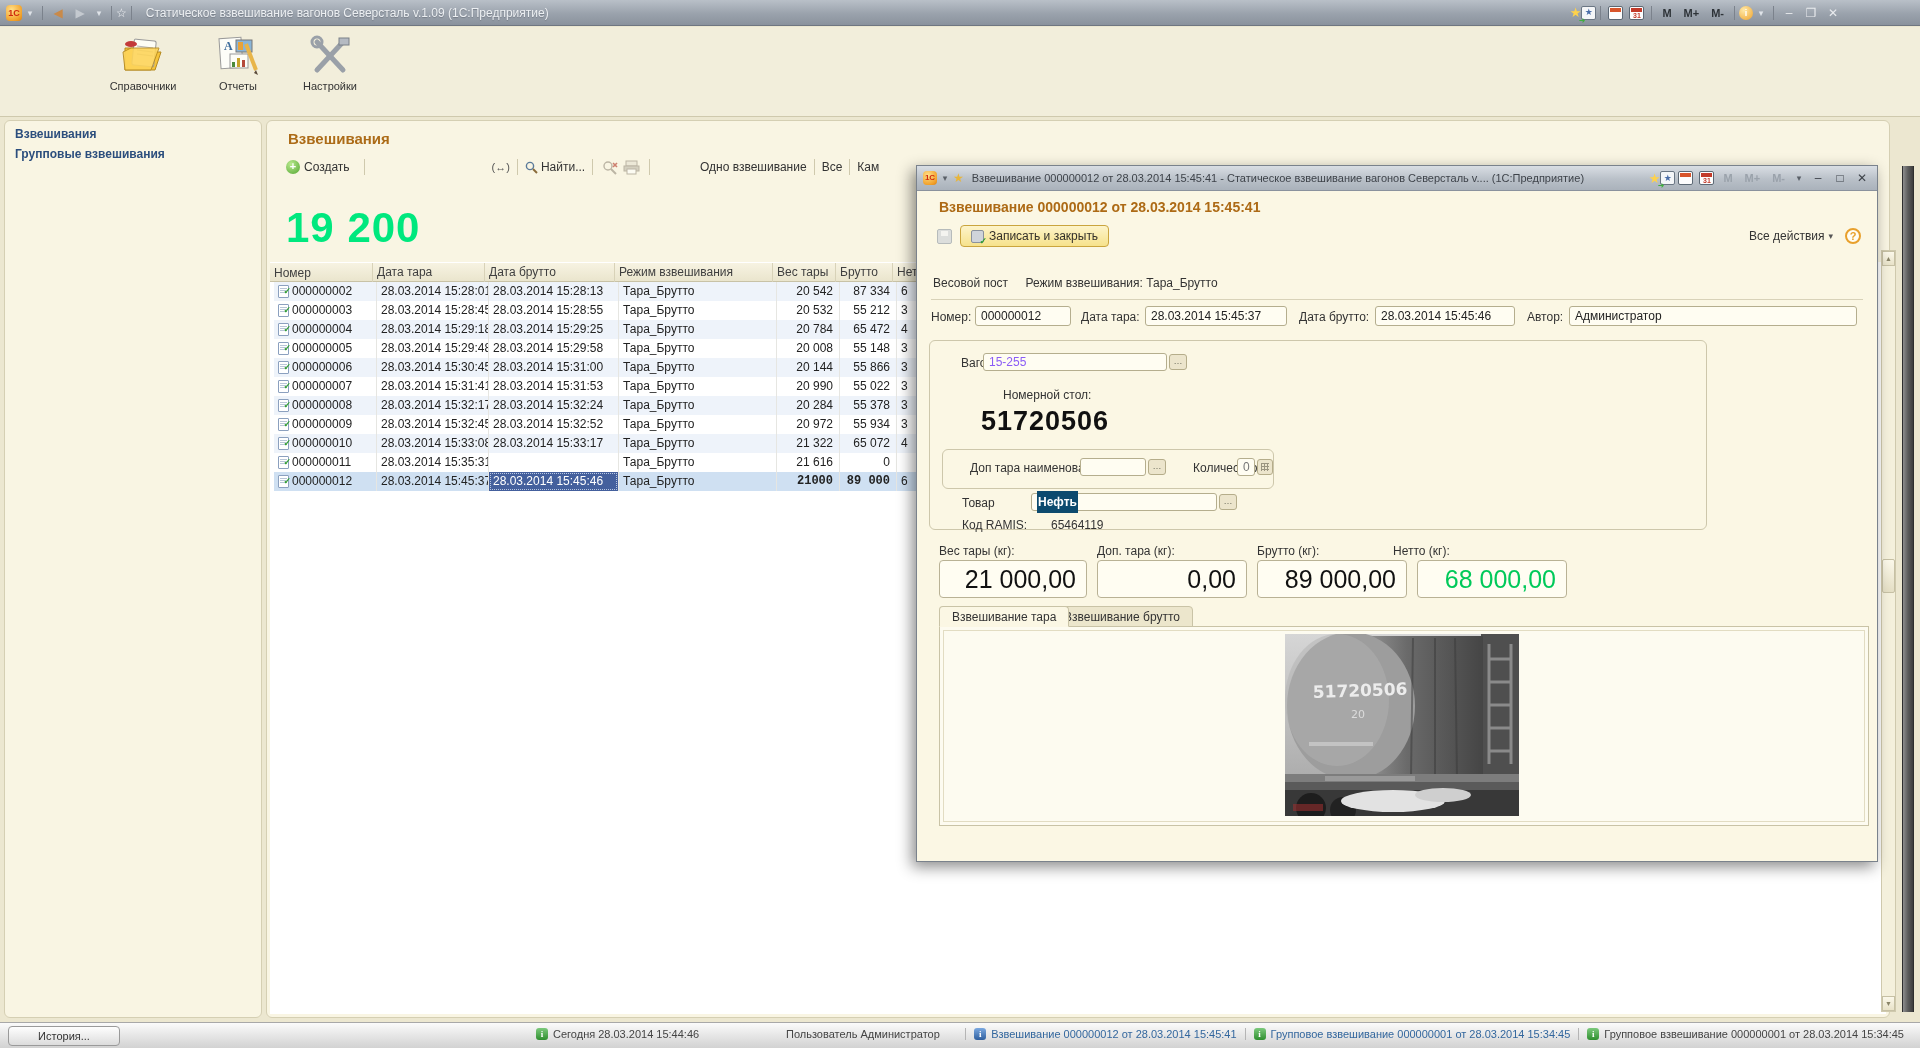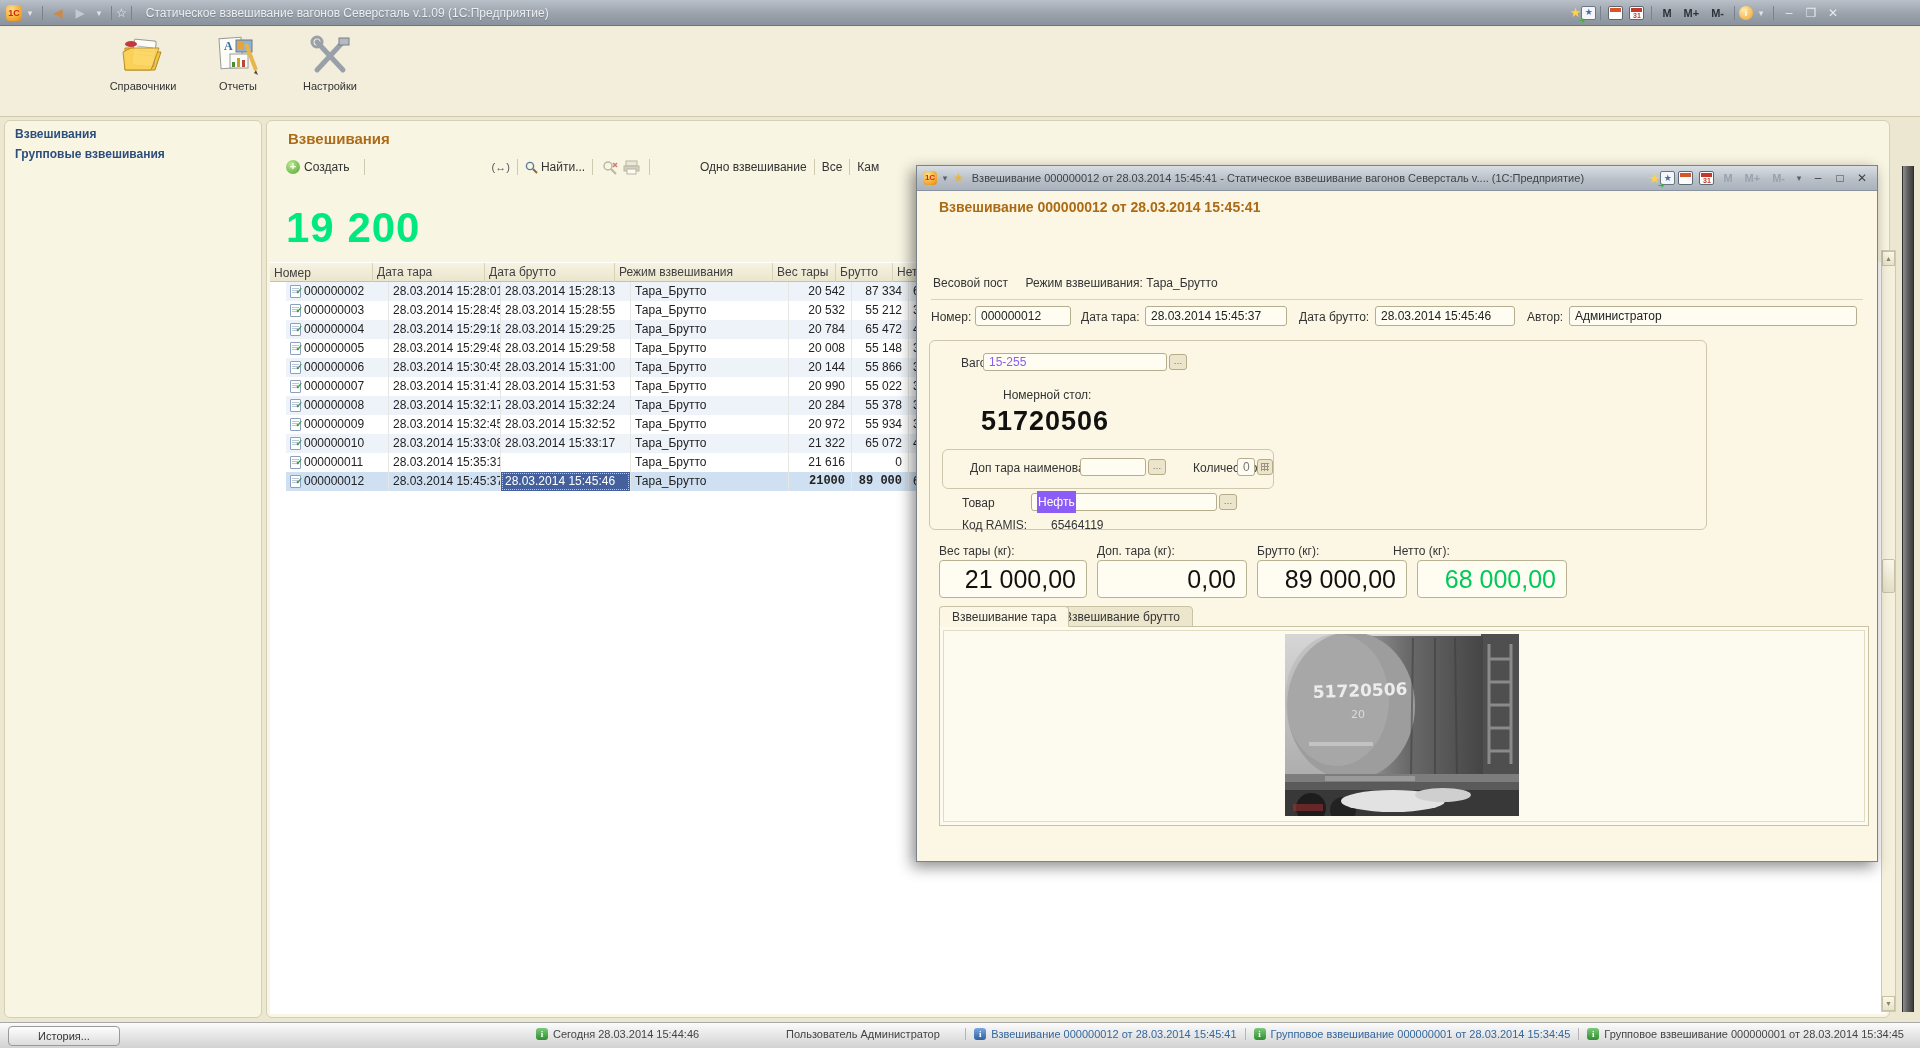--- a/index.html
+++ b/index.html
@@ -50,21 +50,21 @@
   .gray-ico { width:17px; height:15px; margin:0 2px; opacity:.75; }
   .mode-labels { position:absolute; left:700px; top:156px; height:22px; display:flex; align-items:center; color:#333; }
 
   .big-green { position:absolute; left:286px; top:204px; font-size:42px; font-weight:bold; color:#00e87e; letter-spacing:1px; }
 
   
   .list-area { position:absolute; left:270px; top:262px; width:1616px; height:752px; background:#fff; }
   .thead { position:absolute; left:0; top:1px; height:19px; display:flex;
     background:linear-gradient(#f7f3e2,#eae5cd); border-bottom:1px solid #c8c2a6; color:#3f3f3f; }
   .thead .tc { border-right:1px solid #d8d2b8; line-height:18px; }
-  .tbody { position:absolute; left:16px; top:20px; }
+  .tbody { position:absolute; left:4px; top:20px; }
   .trow { display:flex; height:19px; line-height:19px; background:#fff; }
   .trow:nth-of-type(odd) { background:#eef3fa; }
   .trow.selected { background:#cfe0f2; }
   .tc { display:inline-block; height:19px; overflow:hidden; white-space:nowrap; padding:0 4px; border-right:1px solid #e6e6e2; font-size:12px; }
   .c-num { width:103px; display:inline-flex; align-items:center; gap:3px; }
   .c-dt { width:112px; } .c-db { width:130px; padding:0; }
   .db-inner { display:block; height:19px; line-height:19px; padding:0 4px; }
   .trow.selected .db-inner { background:#44609d; color:#fff; outline:1px dotted #b9c8e4; outline-offset:-2px; }
   .c-mode { width:158px; }
   .c-tara { width:63px; text-align:right; padding-right:6px; }
@@ -107,21 +107,21 @@
   .g-label { position:absolute; font-size:12px; color:#333;margin-left:20px; }
   .g-input { position:absolute; height:18px; background:#fffdf2; border:1px solid #b5ae8e; border-radius:3px; font-size:12px; line-height:16px; padding:0 5px; }
   .dots-btn { position:absolute; width:18px; height:16px; background:#ece5cc; border:1px solid #b5ad8a; border-radius:3px; color:#6a6a5a; font-size:9px; text-align:center; line-height:12px; }
   .dots-btn::before { content:"…"; }
   .plate-big { position:absolute; left:64px; top:240px; font-size:27px; font-weight:bold; color:#111; letter-spacing:1px; }
   .inner-box { position:absolute; left:25px; top:283px; width:332px; height:40px; border:1px solid #cdc7ab; border-radius:6px; }
   .calc-btn { position:absolute; width:16px; height:16px; background:#ece5cc; border:1px solid #b5ad8a; border-radius:3px; }
   .calc-btn::before { content:""; position:absolute; inset:3px; background:
     linear-gradient(#9a9480 1px, transparent 1px) 0 0/100% 3px,
     linear-gradient(90deg,#9a9480 1px, transparent 1px) 0 0/3px 100%; }
-  .sel-text { background:#8b5cf6; color:#fff; padding:4px 1px; }
+  .sel-text { background:#0c4a6e; color:#fff; padding:4px 1px;font-weight:bold; }
   .wlabel { position:absolute; top:378px; font-size:12px; color:#333; }
   .wbox { position:absolute; top:394px; height:38px; background:#fffdf2; border:1px solid #b9b295; border-radius:4px;
     font-size:25px; color:#111; text-align:right; line-height:36px; padding-right:10px; }
   .wbox.green { color:#00c95a; }
   .d-tab { position:absolute; top:440px; height:21px; line-height:20px; padding:0 12px; font-size:12px; color:#333;
     background:#ece6cc; border:1px solid #c9c3a6; border-radius:4px 4px 0 0; }
   .d-tab.active { background:#fbf7e4; border-bottom:1px solid #fbf7e4; z-index:2; }
   .photo-panel { position:absolute; left:22px; top:460px; width:930px; height:200px; background:#fdfbf0; border:1px solid #c9c3a6; }
   .photo-panel .inner-edge { position:absolute; inset:3px; border:1px solid #e2dcc2; }
   .railphoto { position:absolute; left:345px; top:7px; width:234px; height:182px; }
@@ -471,20 +471,31 @@
       <span class="tb-item mem-btn">M-</span>
       <span class="tb-item tb-caret" style="color:#5a6068;">▾</span>
       <span class="tb-item glyph-btn" style="color:#3e434a;">–</span>
       <span class="tb-item glyph-btn" style="color:#3e434a;">□</span>
       <span class="tb-item glyph-btn" style="color:#3e434a;">✕</span>
     </span>
   </div>
 
   <div class="d-heading">Взвешивание 000000012 от 28.03.2014 15:45:41</div>
 
+  <div class="d-cmdbar">
+    <span class="disk-ico"></span>
+    <span class="save-close-btn">
+      <span class="btn-disk"></span>
+      <span>Записать и закрыть</span>
+    </span>
+    <span class="all-actions">
+        <span>Все действия</span>
+      </span>
+    <span class="help-circle">?</span>
+  </div>
 
   <div class="d-postline">
     <span>Весовой пост</span><span class="spacer"></span>
     <span>Режим взвешивания: Тара_Брутто</span>
   </div>
   <div class="d-hr"></div>
 
   <span class="fld-label" style="left:14px;">Номер:</span>
   <span class="fld-input" style="left:58px; width:96px;">000000012</span>
   <span class="fld-label" style="left:164px;">Дата тара:</span>

